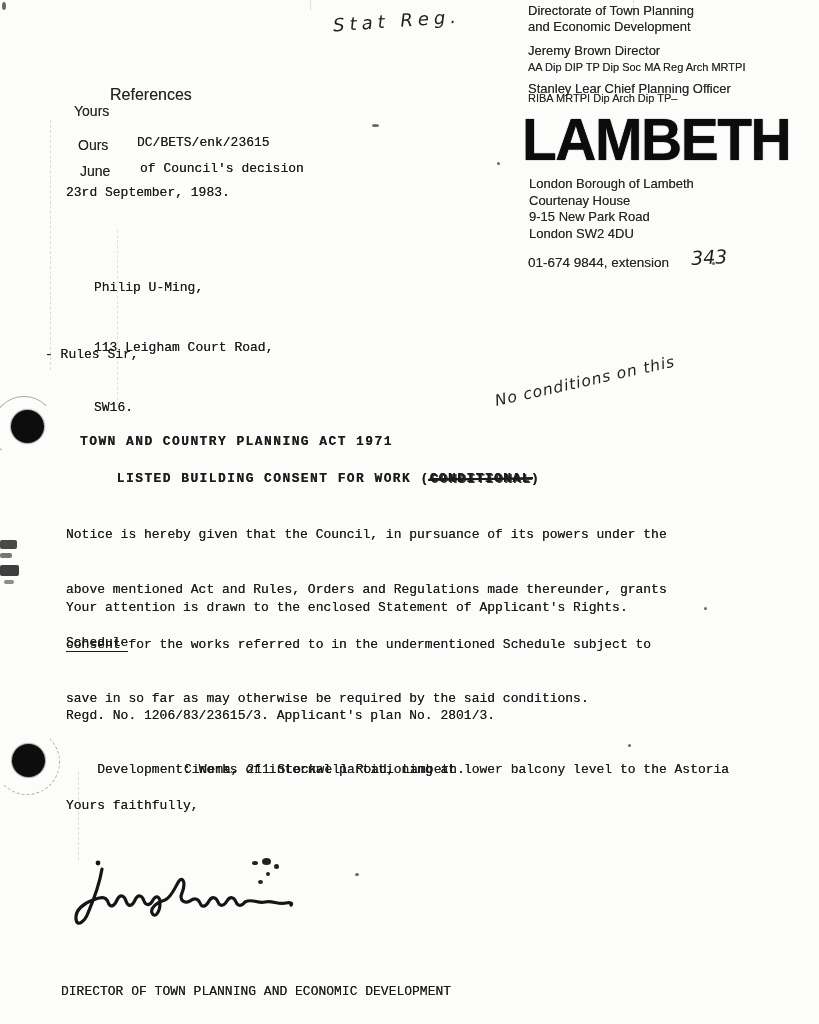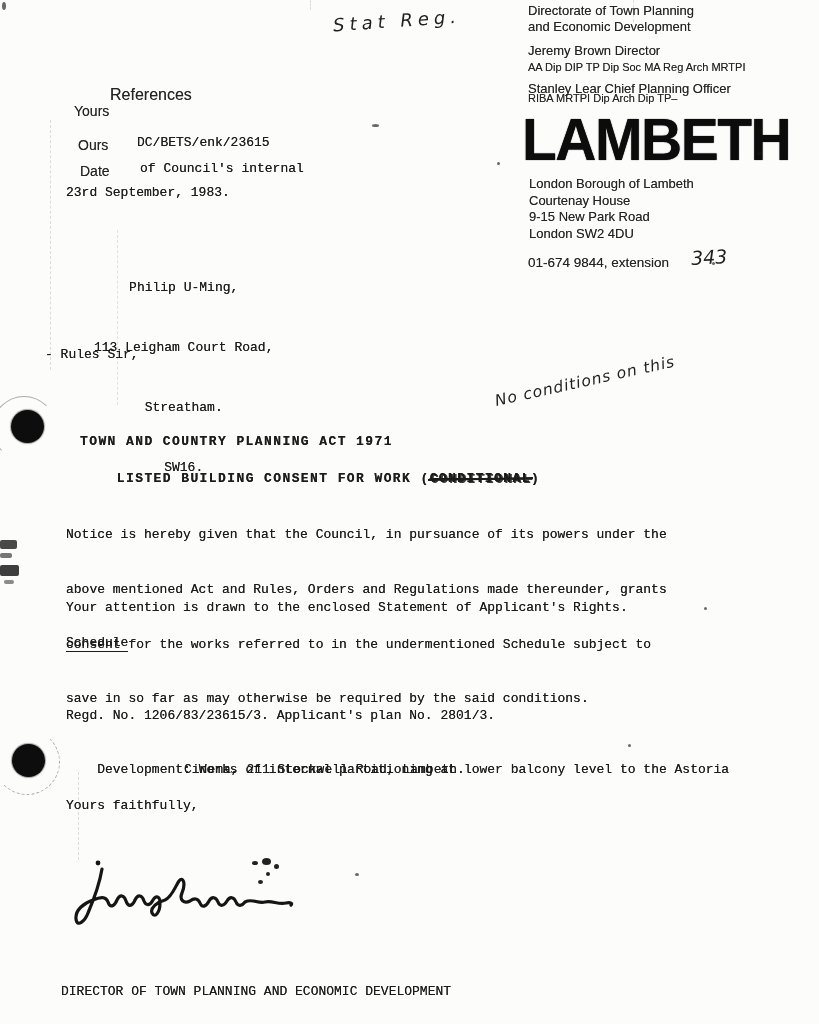--- a/index.html
+++ b/index.html
@@ -79,28 +79,27 @@
   <div class="sans" style="left:529px;top:209px;">9-15 New Park Road</div>
   <div class="sans" style="left:529px;top:226px;">London SW2 4DU</div>
 
   <div class="sans" style="left:528px;top:255px;font-size:13.5px;">01-674 9844, extension</div>
   <div class="hand hand-ext">343</div>
 
   <div class="sans" style="left:110px;top:87px;font-size:16px;">References</div>
   <div class="sans" style="left:74px;top:103px;font-size:14px;">Yours</div>
   <div class="sans" style="left:78px;top:137px;font-size:14px;">Ours</div>
   <div class="typed" style="left:137px;top:134px;">DC/BETS/enk/23615</div>
-  <div class="sans" style="left:80px;top:163px;font-size:14px;">Date</div>
-  <div class="typed" style="left:140px;top:160px;">of Council's internal</div>
+  <div class="sans" style="left:80px;top:163px;font-size:14px;">June</div>
+  <div class="typed" style="left:140px;top:160px;">of Council's decision</div>
   <div class="typed" style="left:66px;top:184px;">23rd September, 1983.</div>
 
-  <div class="typed" style="left:94px;top:238px;line-height:20px;text-align:center;">
+  <div class="typed" style="left:94px;top:238px;line-height:20px;">
     <span style="display:block;">Philip U-Ming,</span>
     <span style="display:block;">113 Leigham Court Road,</span>
-    <span style="display:block;">Streatham.</span>
     <span style="display:block;">SW16.</span>
   </div>
 
   <div class="typed" style="left:45px;top:346px;">- Rules Sir,</div>
 
   <div class="hand hand-nocond">No conditions on this</div>
 
   <div class="typed typed-bold" style="left:80px;top:433px;">TOWN AND COUNTRY PLANNING ACT 1971</div>
   <div class="typed typed-bold" style="left:80px;top:452px;">
     <span>LISTED BUILDING CONSENT FOR WORK (</span><span class="overstruck"><span>CONDITIONAL</span><span class="ghost">CONDITIONAL</span><span class="strikebar"></span></span><span>)</span>

